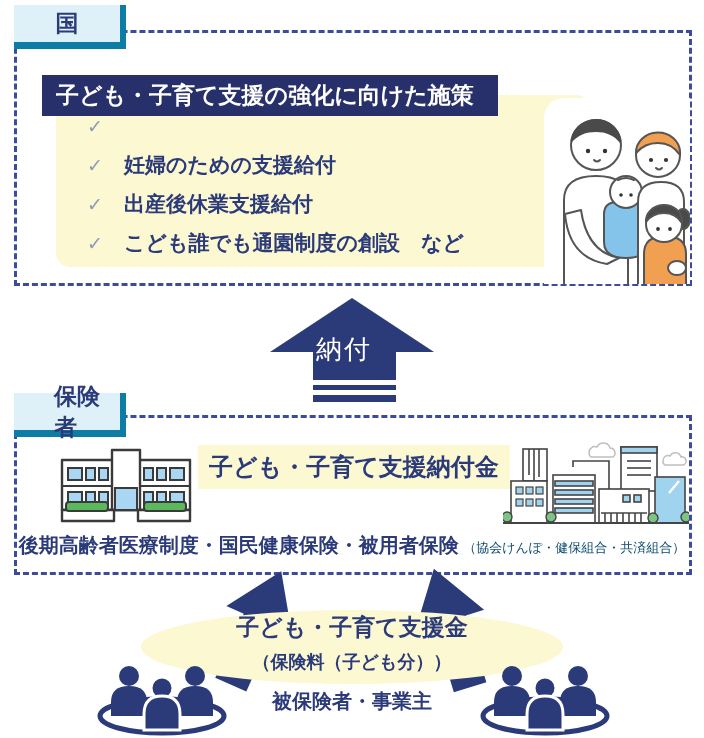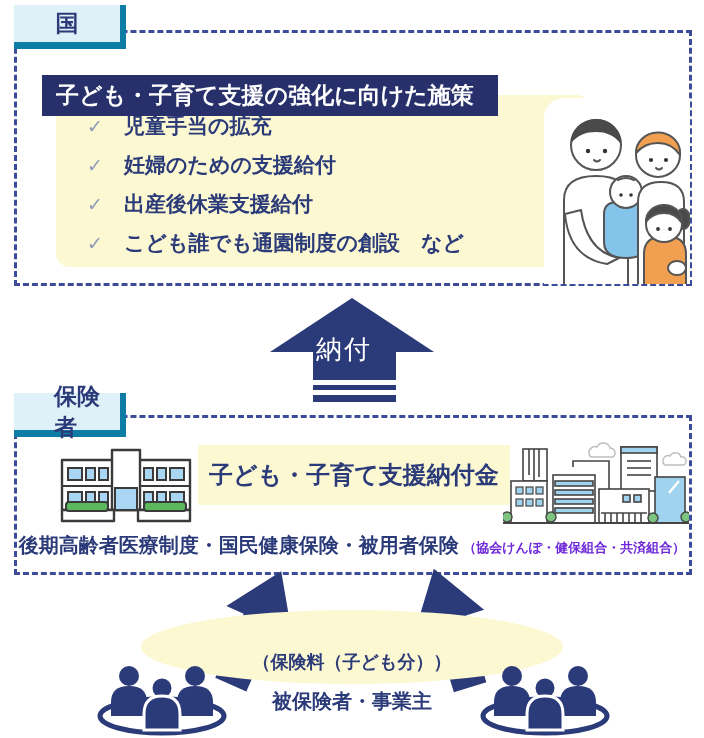--- a/index.html
+++ b/index.html
@@ -35,28 +35,28 @@
     border-radius:20px 0 0 0;z-index:2;
   }
   #payment-arrow{position:absolute;left:270px;top:298px;width:164px;height:104px;z-index:1;}
   #payment-arrow-label{
     position:absolute;left:262px;top:334px;width:164px;height:30px;line-height:30px;
     text-align:center;color:#fff;font-size:26px;z-index:2;letter-spacing:2px;
   }
   #building-illustration{position:absolute;left:58px;top:446px;width:136px;height:80px;z-index:2;}
   #levy-title{
     position:absolute;left:198px;top:445px;background:#fbf8d2;color:#2b3a78;
-    font-size:24px;font-weight:bold;padding:14px 11px;white-space:nowrap;z-index:2;
+    font-size:24px;font-weight:bold;padding:6px 11px;white-space:nowrap;z-index:2;
   }
   #cityscape-illustration{position:absolute;left:503px;top:437px;width:186px;height:94px;z-index:2;}
   #systems-line{
     position:absolute;left:16px;top:532px;width:672px;text-align:center;white-space:nowrap;z-index:2;
   }
   #systems-main{font-size:20px;font-weight:bold;color:#2b3a78;margin-top:24px;}
-  #systems-note{font-size:13px;font-weight:bold;color:#6d28d9;margin-top:32px;}
+  #systems-note{font-size:13px;font-weight:normal;color:#0c4a6e;margin-top:32px;}
   #flow-bottom{position:absolute;left:0;top:560px;width:704px;height:178px;z-index:1;}
   .fund-text{position:absolute;left:0;width:704px;text-align:center;color:#2b3a78;z-index:3;white-space:nowrap;}
   #fund-title{top:612px;font-size:23px;font-weight:bold;}
   #fund-subtitle{top:650px;font-size:18px;font-weight:bold;}
   #payers-label{top:688px;font-size:20px;font-weight:bold;}
 </style>
 </head>
 <body>
 
 <div id="stage">
@@ -65,21 +65,20 @@
   <div class="corner-label" id="national-label">
     <span>国</span>
   </div>
   <div id="policy-header">
     <span>子ども・子育て支援の強化に向けた施策</span>
   </div>
 
   <div id="policy-list">
     <div class="policy-item">
       <span class="check">✓</span>
-      <span>児童手当の拡充</span>
     </div>
     <div class="policy-item">
       <span class="check">✓</span>
       <span>妊婦のための支援給付</span>
     </div>
     <div class="policy-item">
       <span class="check">✓</span>
       <span>出産後休業支援給付</span>
     </div>
     <div class="policy-item">
@@ -259,16 +258,17 @@
         <path d="M47,66 V50 q0,-18 18,-18 q18,0 18,18 v16 z" fill="#2b3a78" stroke="#fff" stroke-width="3"></path>
       </g>
     </defs>
     <use href="#bent-arrow" transform="translate(256,68) rotate(24)" fill="#2b3a78"></use>
     <use href="#bent-arrow" transform="translate(452,68) rotate(-17)" fill="#2b3a78"></use>
     <ellipse cx="352" cy="87" rx="211" ry="37" fill="#fbf8d2"></ellipse>
     <use href="#people-group" transform="translate(97,104)"></use>
     <use href="#people-group" transform="translate(480,104)"></use>
   </svg>
 
+  <div class="fund-text" id="fund-title">子ども・子育て支援金</div>
   <div class="fund-text" id="payers-label">被保険者・事業主</div>
   <div class="fund-text" id="fund-subtitle">（保険料（子ども分））</div>
 
 </div>
 
 </body></html>

